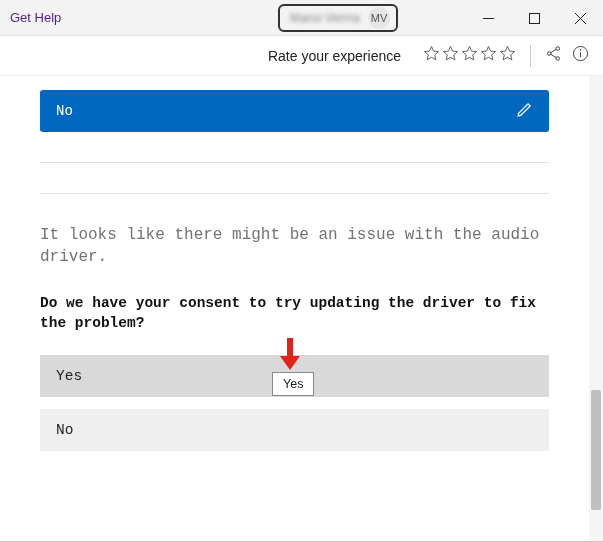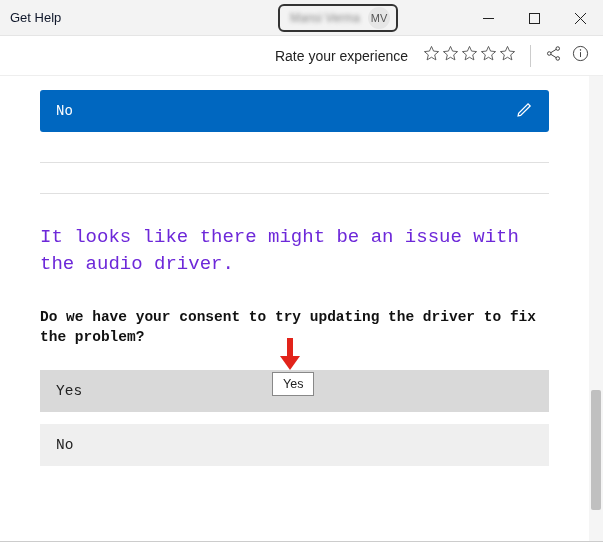--- a/index.html
+++ b/index.html
@@ -1,46 +1,46 @@
 <!DOCTYPE html>
 <html><head>
 <meta charset="utf-8">
 <style>
   * { box-sizing: border-box; margin: 0; padding: 0; }
   body { font-family: "Segoe UI", Arial, sans-serif; background: #fff; width: 603px; height: 542px; overflow: hidden; position: relative; border-bottom: 1px solid #ccc; }
 
   .titlebar { height: 36px; background: #f3f3f3; display: flex; align-items: center; padding: 0 10px; border-bottom: 1px solid #e5e5e5; }
-  .titlebar .title { font-size: 13px; color: #0f172a; flex: 0 0 auto; }
+  .titlebar .title { font-size: 13px; color: #4c1d95; flex: 0 0 auto; }
   .titlebar .spacer-left { flex: 1; }
   .titlebar .user-pill { border: 2px solid #333; border-radius: 6px; height: 28px; display: flex; align-items: center; padding: 0 6px 0 10px; gap: 8px; position: absolute; left: 278px; top: 4px; }
   .titlebar .user-name { font-size: 12px; color: #888; filter: blur(2px); }
   .titlebar .avatar { width: 22px; height: 22px; border-radius: 50%; background: #e6e6e6; display: flex; align-items: center; justify-content: center; font-size: 11px; color: #555; }
   .win-controls { position: absolute; right: 0; top: 0; display: flex; height: 36px; }
   .win-btn { width: 46px; display: flex; align-items: center; justify-content: center; font-size: 13px; color: #222; }
   .win-btn svg { width: 11px; height: 11px; stroke: #222; stroke-width: 1; fill: none; }
 
   .toolbar { height: 40px; display: flex; align-items: center; justify-content: flex-end; padding: 0 14px; gap: 10px; border-bottom: 1px solid #eee; }
-  .rate-label { font-size: 14px; color: #222; margin-right: 5px; }
+  .rate-label { font-size: 14px; color: #222; margin-right: 12px; }
   .stars { display: flex; gap: 2px; }
   .star svg { width: 17px; height: 17px; fill: none; stroke: #555; stroke-width: 1.3; }
   .vdiv { width: 1px; height: 22px; background: #ccc; margin: 0 4px; }
   .tool-icon svg { width: 17px; height: 17px; stroke: #333; stroke-width: 1.3; fill: none; }
 
   .content-wrap { position: absolute; top: 76px; left: 0; right: 0; bottom: 0; display: flex; font-family: Liberation Mono, monospace; }
   .content { flex: 1; padding: 14px 40px 10px 40px; overflow: hidden; }
   .scrollbar-track { width: 14px; background: #f5f5f5; position: relative; }
   .scrollbar-thumb { position: absolute; left: 2px; right: 2px; top: 314px; height: 120px; background: #c0c0c0; border-radius: 2px; }
 
   .blue-row { background: #0067c0; color: #fff; border-radius: 3px; height: 42px; display: flex; align-items: center; justify-content: space-between; padding: 0 16px; font-size: 14px; }
   .blue-row .row-icon svg { width: 17px; height: 17px; }
   .mb-big { margin-bottom: 30px; }
   .hr { border: none; border-top: 1px solid #e0e0e0; margin: 0 0 30px 0; }
   .hr2 { border: none; border-top: 1px solid #e0e0e0; margin: 22px 0 30px 0; }
 
-  .msg-text { font-size: 19px; color: #6d28d9; margin-bottom: 30px; line-height: 1.4; }
+  .msg-text { font-size: 16px; color: #737373; margin-bottom: 24px; line-height: 1.4; }
   .msg-bold { font-size: 14.5px; color: #111; font-weight: 700; margin-bottom: 22px; line-height: 1.4; }
 
   .option { height: 42px; display: flex; align-items: center; padding: 0 16px; font-size: 14.5px; color: #222; margin-bottom: 12px; }
   .opt-yes { background: #d9d9d9; }
   .opt-no { background: #efefef; }
 
   .pointer-wrap { position: absolute; left: 278px; top: 338px; z-index: 50; pointer-events: none; }
   .arrow { width: 24px; height: 34px; }
   .tip-box { border: 1px solid #888; background: #fff; padding: 4px 10px; font-size: 12.5px; color: #222; position: absolute; left: -6px; top: 34px; }
 </style>

